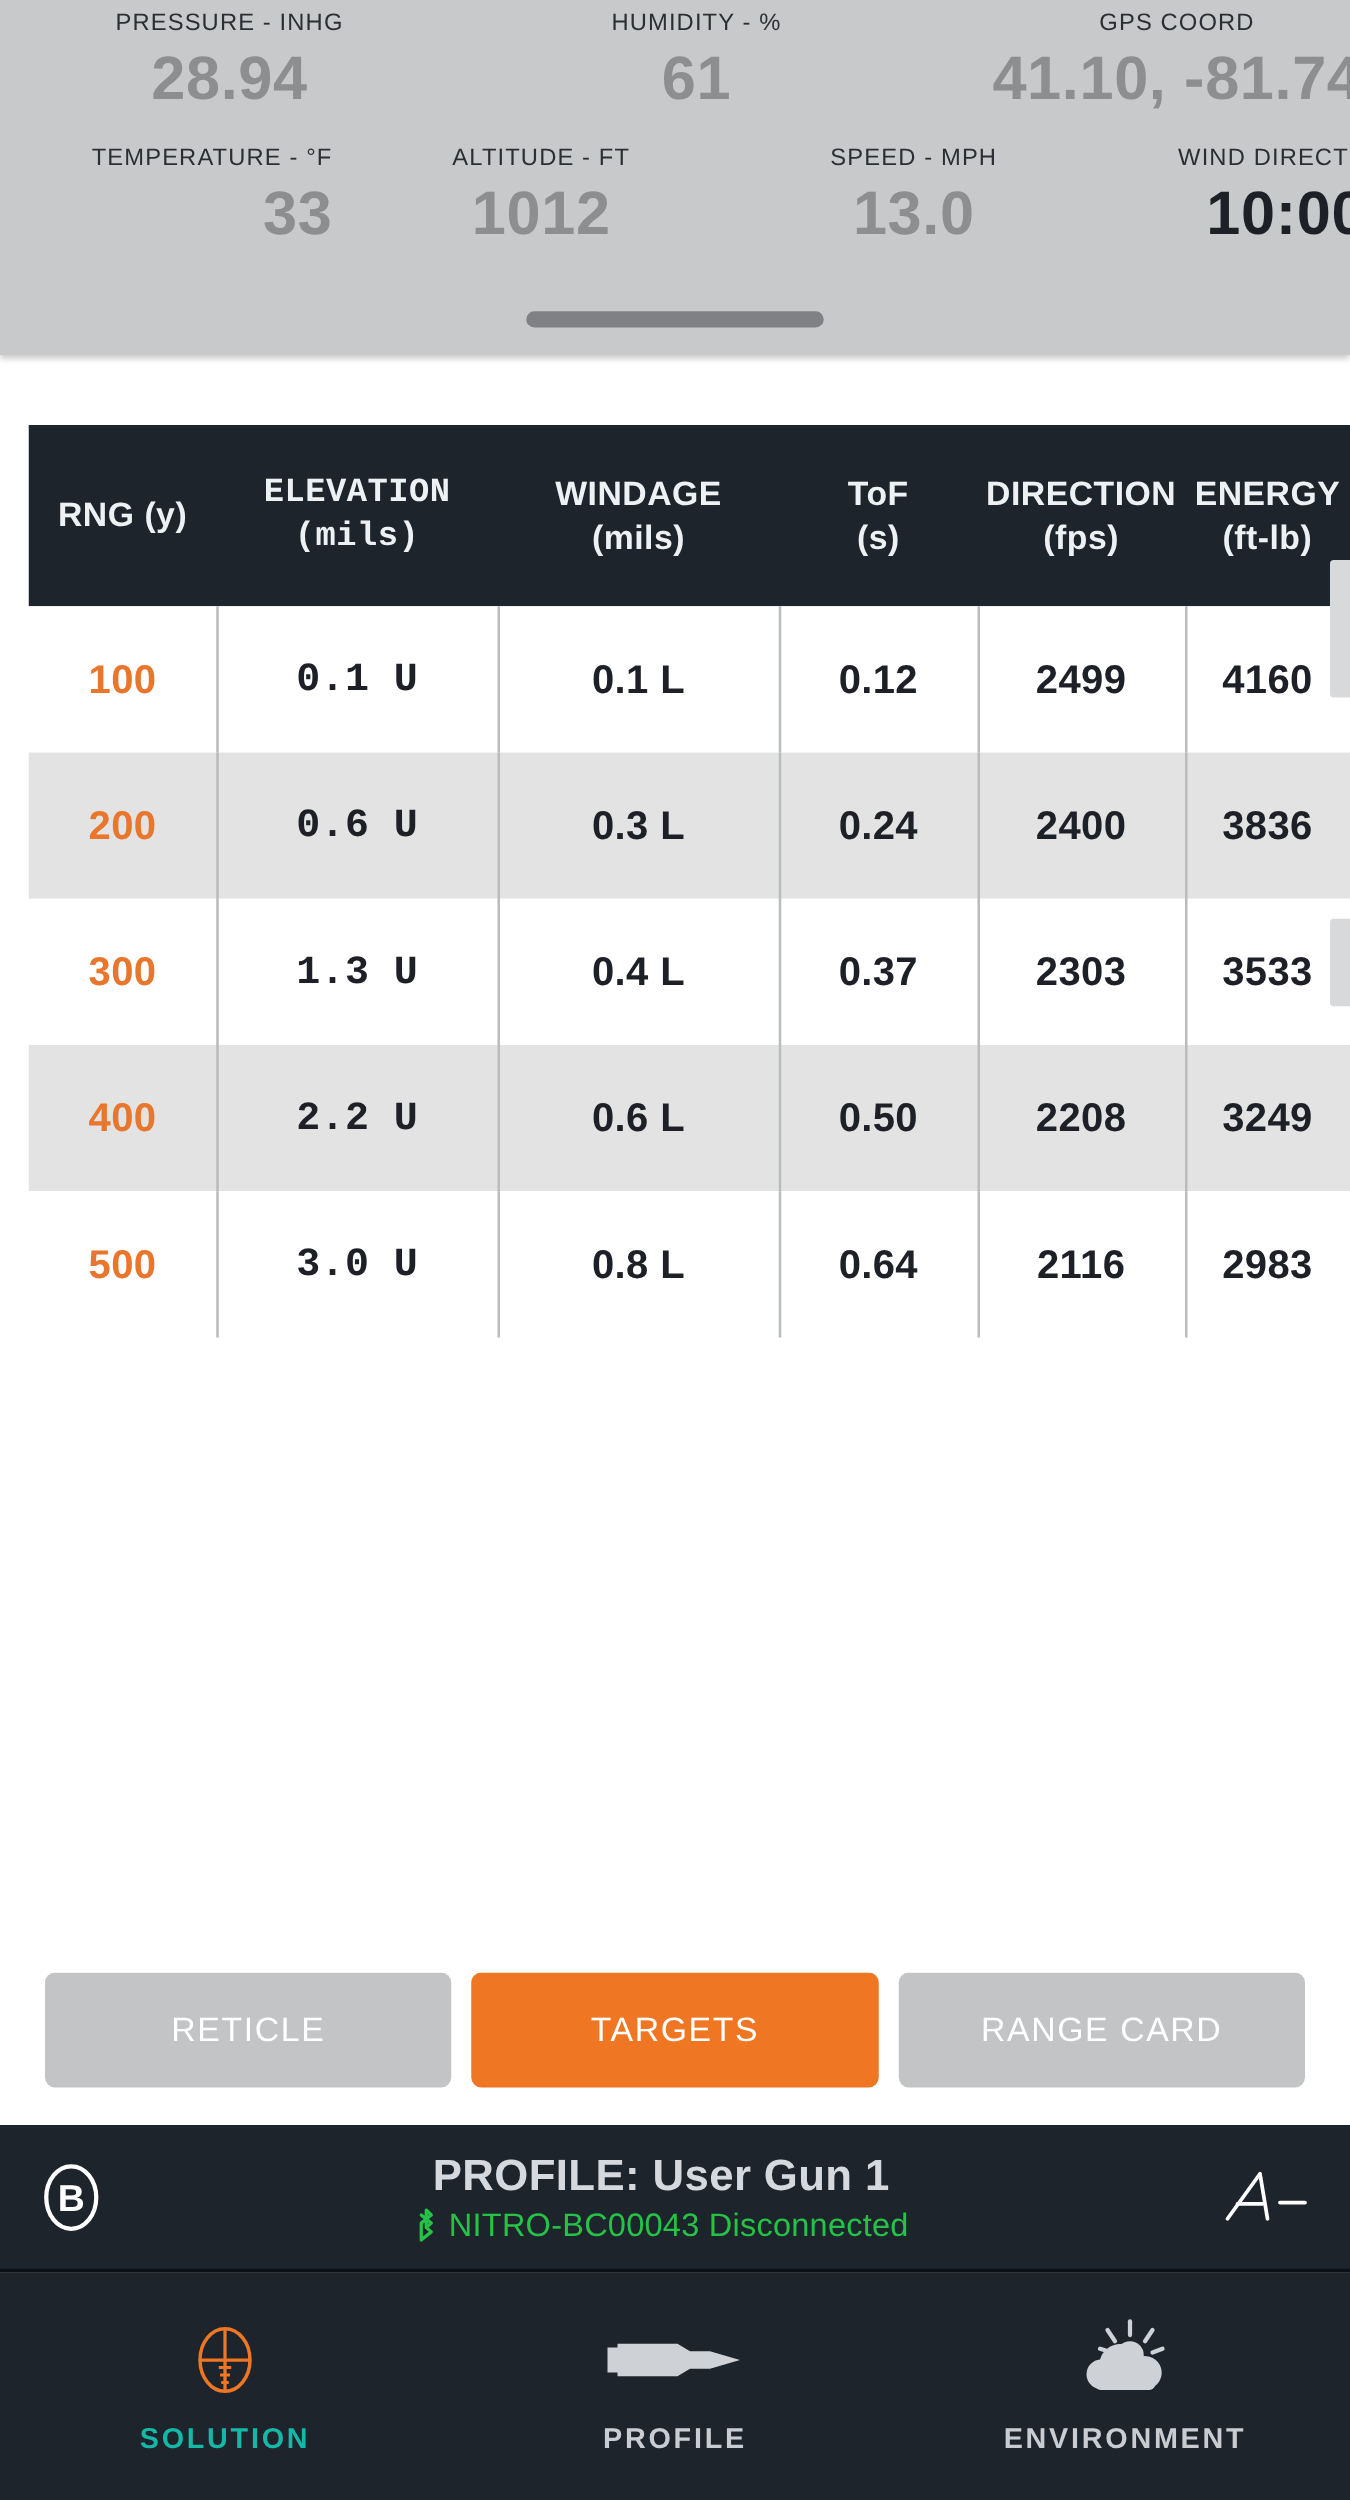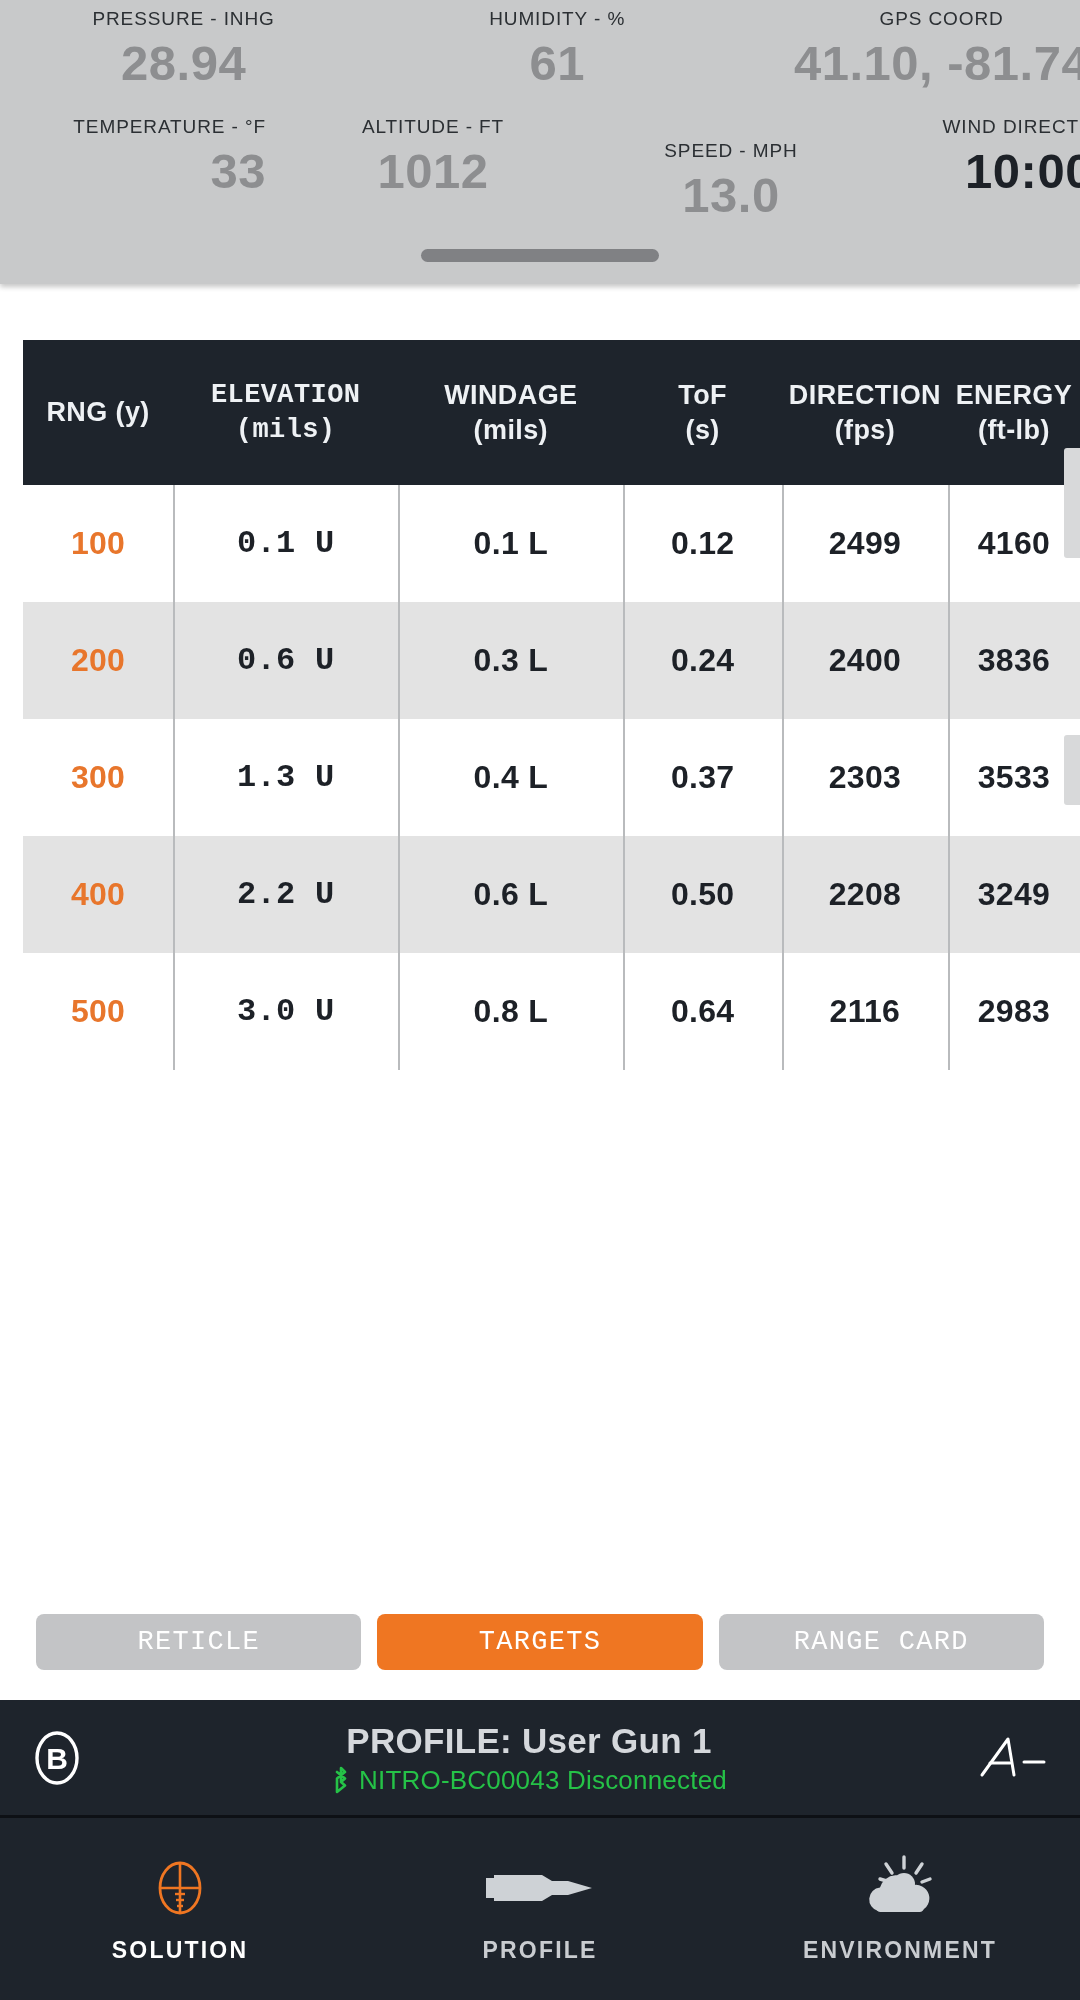--- a/index.html
+++ b/index.html
@@ -71,21 +71,21 @@
     color: #1d2127;
   }
 
   
   .env-row-1 .env-cell:nth-child(1) { flex: 0 0 34%; }
   .env-row-1 .env-cell:nth-child(2) { flex: 0 0 30%; }
   .env-row-1 .env-cell:nth-child(3) { flex: 0 0 36%; }
 
   .env-row-2 .env-cell:nth-child(1) { flex: 0 0 25%; text-align: right; }
   .env-row-2 .env-cell:nth-child(2) { flex: 0 0 25%; }
-  .env-row-2 .env-cell:nth-child(3) { flex: 0 0 25%; margin-top: 24px; }
+  .env-row-2 .env-cell:nth-child(3) { flex: 0 0 25%; }
   .env-row-2 .env-cell:nth-child(4) { flex: 0 0 25%; }
 
   .drag-handle-wrap {
     position: absolute;
     left: 0;
     right: 0;
     bottom: 22px;
     display: flex;
     justify-content: center;
   }
@@ -191,26 +191,26 @@
     flex: 0 0 auto;
     display: flex;
     justify-content: center;
     gap: 16px;
     padding: 0 36px 30px 36px;
     background: #ffffff;
   }
 
   .action-btn {
     flex: 1 1 0;
-    height: 56px;
+    height: 92px;
     border: none;
     border-radius: 8px;
     font-size: 27px;
     letter-spacing: 1.3px;
-    font-family: Liberation Mono, monospace;
+    font-family: Liberation Sans, sans-serif;
     font-weight: 400;
     color: #ffffff;
     background: #c3c4c6;
     cursor: pointer;
     display: flex;
     align-items: center;
     justify-content: center;
   }
 
   .action-btn.active {
@@ -306,21 +306,21 @@
   }
 
   .nav-label {
     font-size: 23px;
     letter-spacing: 2.2px;
     font-weight: 700;
     color: #c9ccd0;
     font-family: "Liberation Sans", sans-serif;
   }
 
-  .nav-item.active .nav-label { color: #ffffff; }
+  .nav-item.active .nav-label { color: #14b8a6; }
 </style>
 </head>
 <body>
 
 <div id="app">
 
   <div class="env-panel">
 
     <div class="env-row env-row-1">
       <div class="env-cell">

